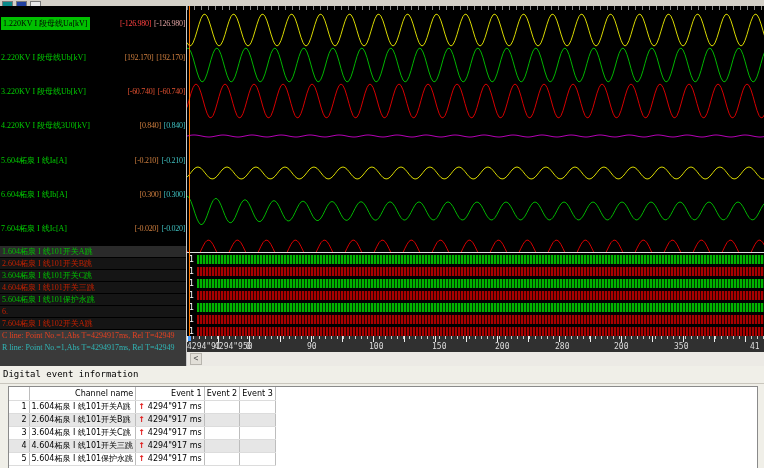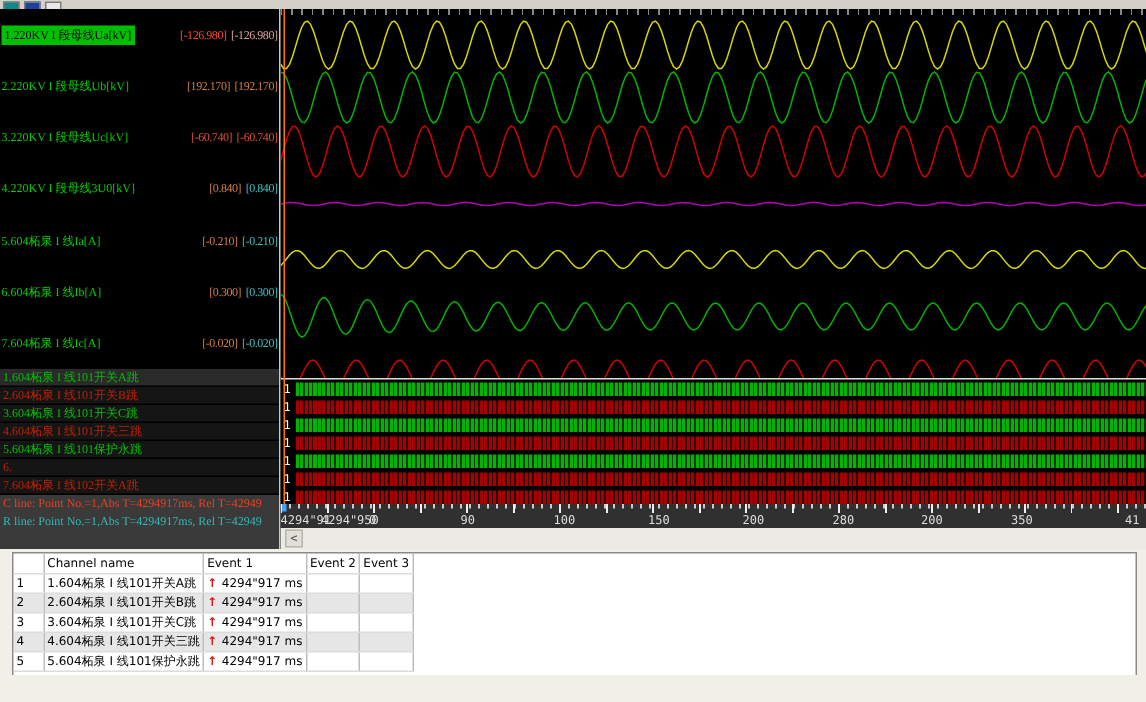--- a/index.html
+++ b/index.html
@@ -61,21 +61,21 @@
 
   
   .bottom { height:102px; background:#f0efe8; font-family:"DejaVu Sans", sans-serif; }
   .info-band { height:18px; font-size:9px; color:#000; padding:3px 0 0 3px;
                font-family:"DejaVu Sans Mono", monospace; border-bottom:1px solid #c9c6bd; }
   .table-wrap { margin:2px 6px 0 8px; background:#fff; border:1px solid #8a8a8a;
                 border-bottom:none; height:82px; overflow:hidden; }
   table.ev { border-collapse:collapse; font-size:8px; table-layout:fixed; }
   table.ev th { font-weight:normal; }
   table.ev th, table.ev td { height:13px; padding:0 2px; border-right:1px solid #bdbdbd;
-      border-bottom:1px solid #dcdcdc; white-space:nowrap; overflow:hidden; text-align:left; }
+      border-bottom:1px solid #dcdcdc; white-space:nowrap; overflow:hidden; text-align:right; }
   table.ev td.name { text-align:left; }
   table.ev tr.alt td { background:#e6e6e6; }
   .arrow-up { color:#e01010; font-weight:bold; margin-right:3px; }
   .col-num{width:20px;} .col-name{width:95px;} .col-e1{width:62px;} .col-e2{width:35px;} .col-e3{width:28px;}
 </style>
 </head>
 <body>
 
 <div class="screen">
 
@@ -92,21 +92,21 @@
             <span class="ach-name sel">1.220KV I 段母线Ua[kV]</span>
             <span class="ach-val" style="color: rgb(255, 64, 64); margin-left: auto;">[-126.980]</span>
             <span class="ach-val" style="color: rgb(221, 160, 160);">[-126.980]</span>
           </div>
           <div class="ach">
             <span class="ach-name">2.220KV I 段母线Ub[kV]</span>
             <span class="ach-val" style="color: rgb(207, 127, 63); margin-left: auto;">[192.170]</span>
             <span class="ach-val" style="color: rgb(207, 127, 63);">[192.170]</span>
           </div>
           <div class="ach">
-            <span class="ach-name">3.220KV I 段母线Uc[kV]</span>
+            <span class="ach-name">3.220KV I 段母线Ub[kV]</span>
             <span class="ach-val" style="color: rgb(224, 80, 48); margin-left: auto;">[-60.740]</span>
             <span class="ach-val" style="color: rgb(224, 80, 48);">[-60.740]</span>
           </div>
           <div class="ach">
             <span class="ach-name">4.220KV I 段母线3U0[kV]</span>
             <span class="ach-val" style="color: rgb(207, 127, 63); margin-left: auto;">[0.840]</span>
             <span class="ach-val" style="color: rgb(63, 191, 191);">[0.840]</span>
           </div>
           <div class="ach">
             <span class="ach-name">5.604柘泉 I 线Ia[A]</span>
@@ -197,20 +197,21 @@
           <span class="ruler-label" style="left: 563px;">41</span>
         </div>
       <div class="scroll-strip">
         <div class="scroll-left">&lt;</div>
       </div>
       <div class="cursor-line"></div>
     </div>
   </div>
 
   <div class="bottom">
+    <div class="info-band">Digital event information</div>
     <div class="table-wrap">
       <table class="ev">
         <colgroup>
           <col class="col-num">
             <col class="col-name">
             <col class="col-e1">
             <col class="col-e2">
             <col class="col-e3">
         </colgroup>
         <thead>

